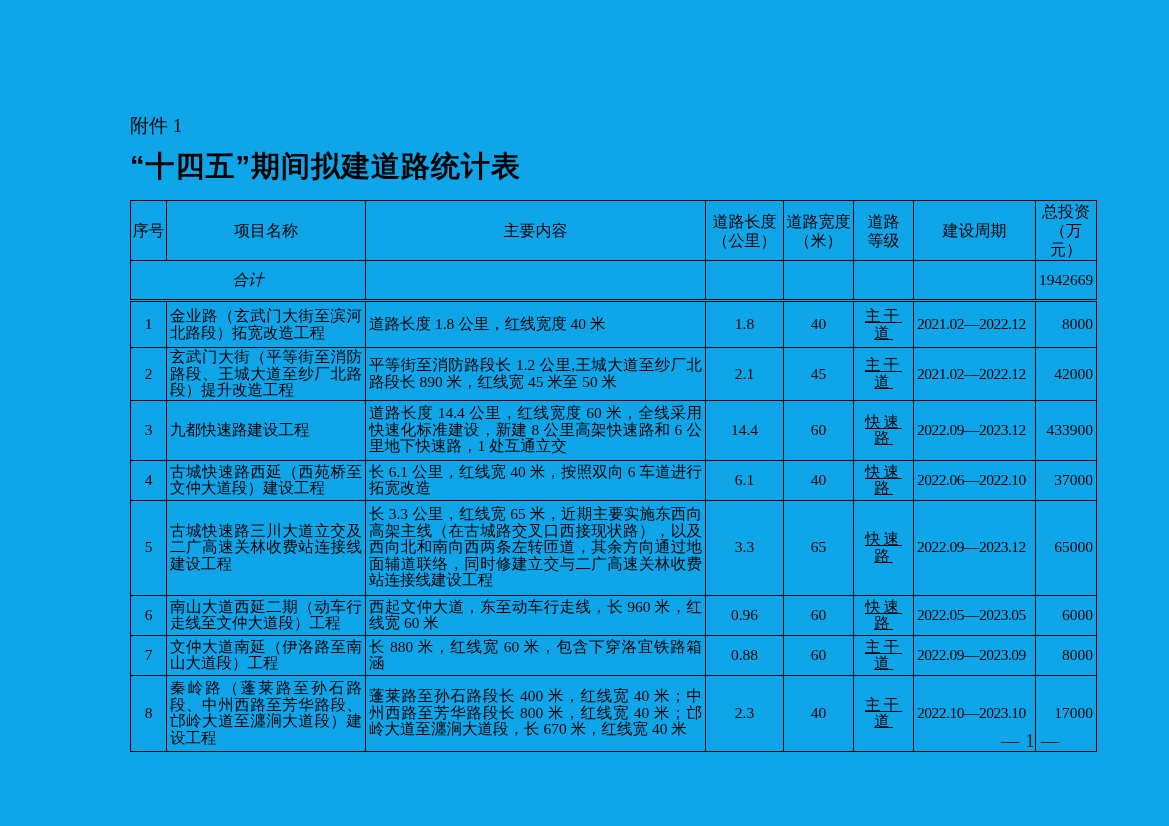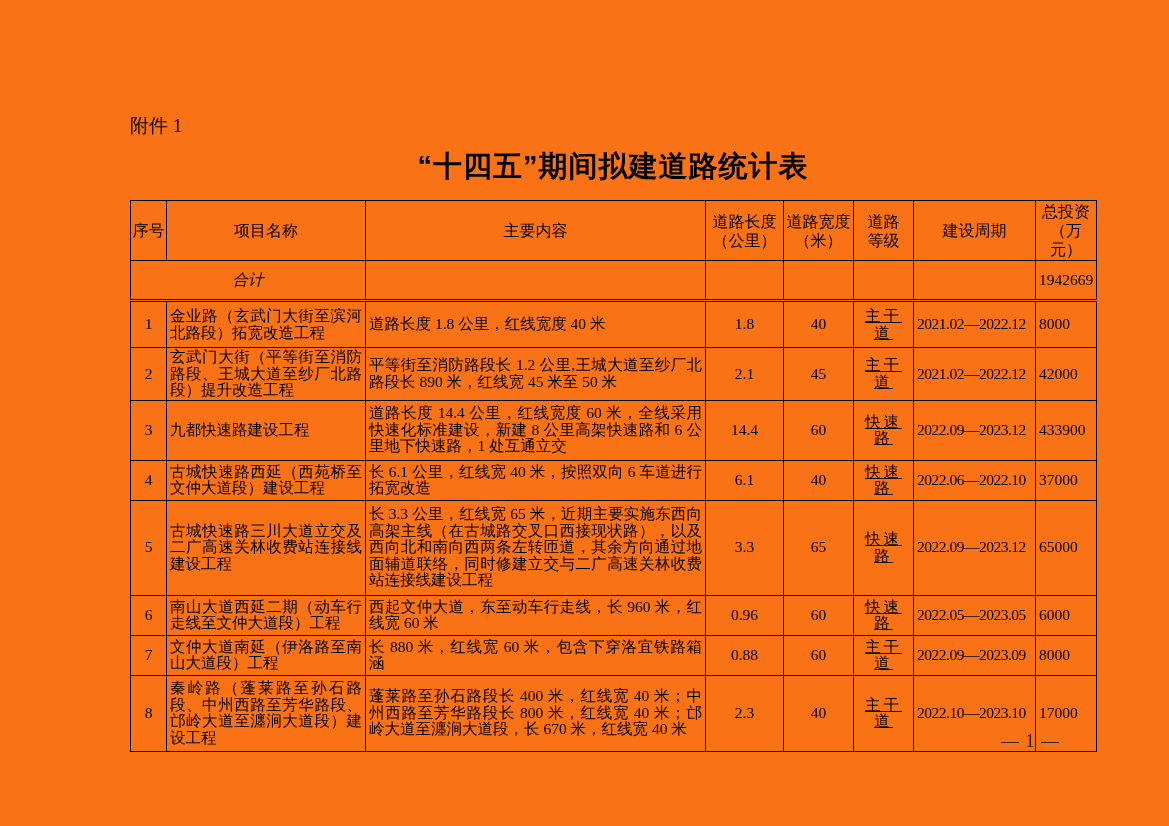--- a/index.html
+++ b/index.html
@@ -6,21 +6,21 @@
     margin: 0;
     padding: 0;
     background: #ffffff;
     color: #000000;
     font-family: "Liberation Serif", "DejaVu Serif", serif;
   }
   .page {
     position: relative;
     width: 1169px;
     height: 826px;
-    background: #f97316;
+    background: #0ea5e9;
     overflow: hidden;
   }
   .doc {
     position: absolute;
     left: 130px;
     top: 0;
     width: 966px;
   }
   .attachment {
     position: absolute;
@@ -28,21 +28,21 @@
     top: 114px;
     font-size: 19px;
     line-height: 24px;
   }
   .title {
     position: absolute;
     left: 0;
     top: 148px;
     width: 966px;
     margin: 0;
-    text-align: center;
+    text-align: left;
     font-family: "Liberation Sans", "DejaVu Sans", sans-serif;
     font-weight: bold;
     font-size: 29px;
     line-height: 36px;
     letter-spacing: 1px;
     white-space: nowrap;
   }
   table.roads {
     position: absolute;
     left: 0;
@@ -75,21 +75,21 @@
     font-size: 16.5px;
     text-align: center;
     font-style: italic;
   }
   .c-no    { text-align: center; font-size: 16px; }
   .c-name  { text-align: justify; text-align-last: left; }
   .c-cont  { text-align: justify; text-align-last: left; }
   .c-num   { text-align: center; font-size: 16px; }
   .c-grade { text-align: center; letter-spacing: 3px; padding: 1px 0 1px 3px; text-decoration: underline; }
   .c-period{ text-align: left; font-size: 15px; letter-spacing: -0.5px; padding: 1px 0; }
-  .c-inv   { text-align: left; font-size: 15.5px; padding: 1px 1px; margin-left: 16px; }
+  .c-inv   { text-align: right; font-size: 15.5px; padding: 1px 1px; margin-left: 16px; }
   .footer {
     position: absolute;
     left: 0;
     top: 731px;
     width: 930px;
     text-align: right;
     font-size: 18px;
     color: #222222;
     letter-spacing: 1px;
   }

